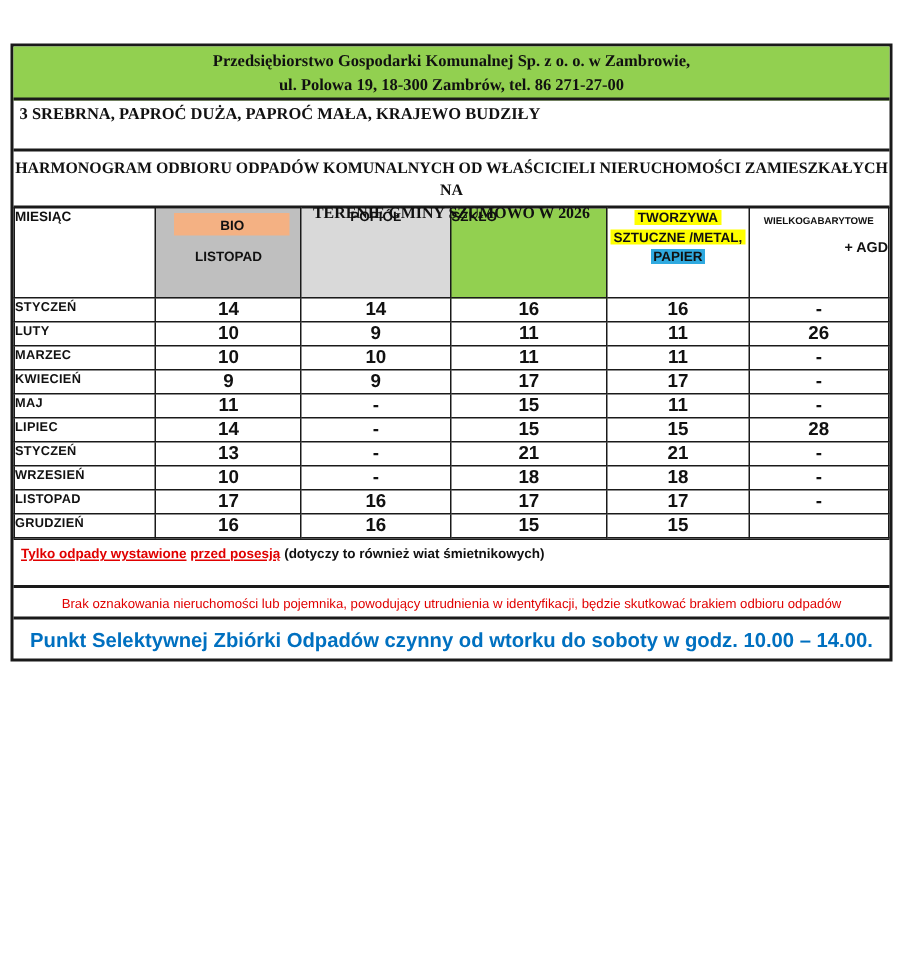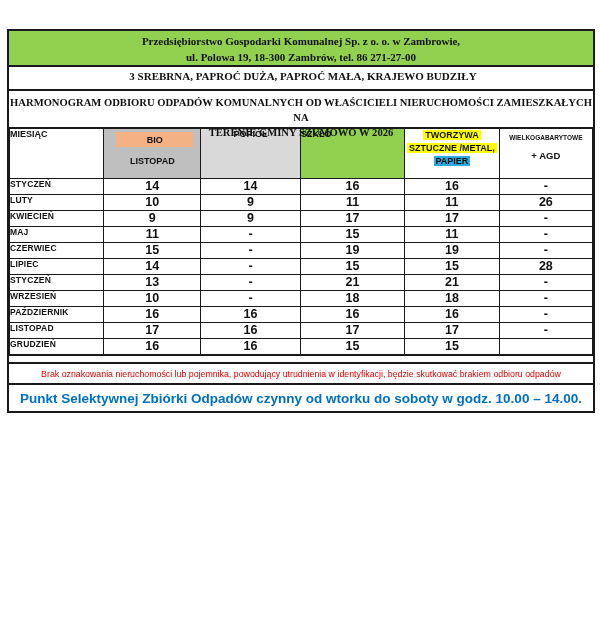--- a/index.html
+++ b/index.html
@@ -18,56 +18,55 @@
   .banner{
     background:var(--banner-green,#92d050);
     border-bottom:2px solid var(--border-black,#1a1a1a);
     height:36px;text-align:center;
     font-family:"Liberation Serif",serif;font-weight:bold;font-size:11px;color:#111;
     padding-top:2px;box-sizing:border-box;
   }
   .banner .bline{line-height:16px;}
   
   .localities{
-    height:24px;box-sizing:border-box;
+    height:34px;box-sizing:border-box;
     border-bottom:2px solid var(--border-black,#1a1a1a);
     font-family:"Liberation Serif",serif;font-weight:bold;font-size:11px;color:#111;
     padding:3px 0 0 4px;
-    text-align:center;
   }
   
   .title-box{
     height:37px;box-sizing:border-box;text-align:center;
     border-bottom:1px solid var(--border-black,#1a1a1a);
     font-family:"Liberation Serif",serif;font-weight:bold;font-size:10.6px;color:#111;
     padding-top:4px;
   }
   .title-box .tline{line-height:15px;}
   
   table.sched{width:100%;border-collapse:collapse;table-layout:fixed;}
   table.sched th,table.sched td{
     border:1px solid var(--border-black,#1a1a1a);
     vertical-align:top;font-weight:bold;color:#111;
     padding:0;box-sizing:border-box;
   }
   col.c-month{width:16.2%;} col.c-bio{width:16.6%;} col.c-ash{width:17.1%;}
   col.c-glass{width:17.9%;} col.c-pla{width:16.2%;} col.c-bulk{width:16.0%;}
-  tr.head-row{height:50px;}
+  tr.head-row{height:60px;}
   th.h-month{text-align:left;font-size:9px;padding:4px 0 0 4px;background:#fff;}
   th.h-bio{background:var(--bio-bg,#bfbfbf);font-size:9px;text-align:center;}
   .bio-band{display:block;margin:3px 7px 0 12px;padding:3px 0 2px;background:var(--bio-band,#f4b183);}
   .bio-sub{display:block;margin-top:9px;}
   th.h-ash{background:var(--ash-bg,#d9d9d9);font-size:9px;padding-top:4px;}
   th.h-glass{background:var(--glass-bg,#92d050);font-size:9px;text-align:left;padding-top:4px;}
   th.h-pla{background:#fff;font-size:9px;text-align:center;padding-top:3px;line-height:13px;}
   .hl-y{background:var(--yellow-highlight,#ffff00);padding:0 2px;}
   .hl-b{background:var(--blue-highlight,#2fa9df);padding:0 2px;}
   th.h-bulk{background:#fff;text-align:center;}
   .bulk-top{display:block;font-size:6.5px;margin-top:5px;}
-  .bulk-sub{display:block;font-size:9.5px;margin-top:9px;}
+  .bulk-sub{display:block;font-size:9.5px;margin-top:9px;text-align:right;}
   tr.data-row{height:16px;}
   td.mc{font-size:8.5px;text-align:left;padding:4px 0 0 4px;letter-spacing:.2px;}
   td.nc{font-size:12.5px;text-align:center;padding-top:2px;}
   
   .notes{
     border-top:1px solid var(--border-black,#1a1a1a);
     padding:2px 5px 4px;font-size:9px;font-weight:bold;line-height:13px;color:#111;
   }
   .red{color:var(--red-text,#e00000);}
   .u{ text-decoration:underline; }
@@ -144,44 +143,44 @@
     </tr>
     <tr class="data-row">
       <td class="mc">LUTY</td>
       <td class="nc">10</td>
       <td class="nc">9</td>
       <td class="nc">11</td>
       <td class="nc">11</td>
       <td class="nc">26</td>
     </tr>
     <tr class="data-row">
+      <td class="mc">MARZEC</td>
+      <td class="nc">10</td>
+      <td class="nc">10</td>
+      <td class="nc">11</td>
+      <td class="nc">11</td>
+      <td class="nc">-</td>
+    </tr>
+    <tr class="data-row">
       <td class="mc">KWIECIEŃ</td>
       <td class="nc">9</td>
       <td class="nc">9</td>
       <td class="nc">17</td>
       <td class="nc">17</td>
       <td class="nc">-</td>
     </tr>
     <tr class="data-row">
       <td class="mc">MAJ</td>
       <td class="nc">11</td>
       <td class="nc">-</td>
       <td class="nc">15</td>
       <td class="nc">11</td>
       <td class="nc">-</td>
     </tr>
     <tr class="data-row">
-      <td class="mc">CZERWIEC</td>
-      <td class="nc">15</td>
-      <td class="nc">-</td>
-      <td class="nc">19</td>
-      <td class="nc">19</td>
-      <td class="nc">-</td>
-    </tr>
-    <tr class="data-row">
       <td class="mc">LIPIEC</td>
       <td class="nc">14</td>
       <td class="nc">-</td>
       <td class="nc">15</td>
       <td class="nc">15</td>
       <td class="nc">28</td>
     </tr>
     <tr class="data-row">
       <td class="mc">STYCZEŃ</td>
       <td class="nc">13</td>
@@ -192,46 +191,43 @@
     </tr>
     <tr class="data-row">
       <td class="mc">WRZESIEŃ</td>
       <td class="nc">10</td>
       <td class="nc">-</td>
       <td class="nc">18</td>
       <td class="nc">18</td>
       <td class="nc">-</td>
     </tr>
     <tr class="data-row">
-      <td class="mc">PAŹDZIERNIK</td>
-      <td class="nc">16</td>
-      <td class="nc">16</td>
-      <td class="nc">16</td>
-      <td class="nc">16</td>
-      <td class="nc">-</td>
-    </tr>
-    <tr class="data-row">
       <td class="mc">LISTOPAD</td>
       <td class="nc">17</td>
       <td class="nc">16</td>
       <td class="nc">17</td>
       <td class="nc">17</td>
       <td class="nc">-</td>
     </tr>
     <tr class="data-row">
       <td class="mc">GRUDZIEŃ</td>
       <td class="nc">16</td>
       <td class="nc">16</td>
       <td class="nc">15</td>
       <td class="nc">15</td>
       <td class="nc"></td>
     </tr>
   </tbody>
     </table>
 
   <div class="notes">
+    <p class="note1">
+      <span class="red u">Tylko odpady wystawione</span>
+      <span class="red u">przed posesją</span>
+      <span>(dotyczy to również wiat śmietnikowych)</span>
+    </p>
   </div>
 
   <div class="warning">Brak oznakowania nieruchomości lub pojemnika, powodujący utrudnienia w identyfikacji, będzie skutkować brakiem odbioru odpadów</div>
 
   <div class="pszok">Punkt Selektywnej Zbiórki Odpadów czynny od wtorku do soboty w godz. 10.00 – 14.00.</div>
 
 </div>
 
 </body></html>

